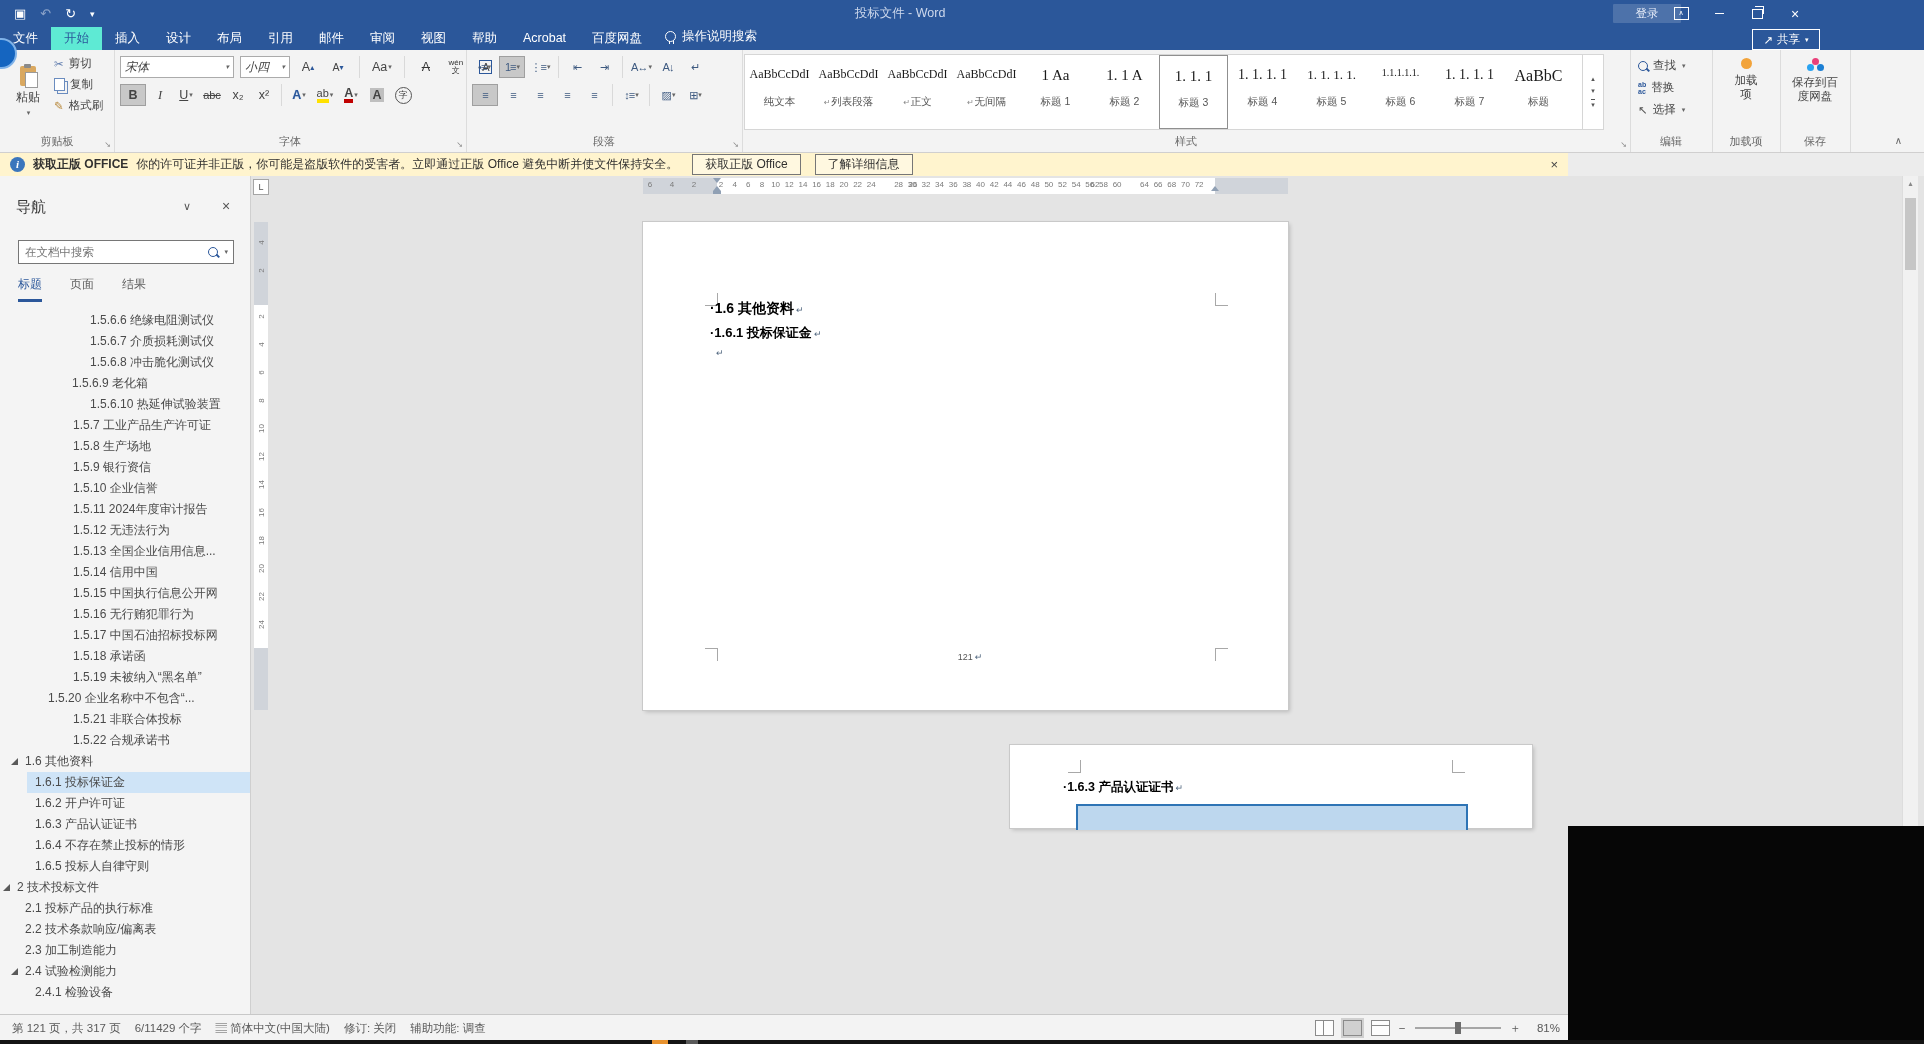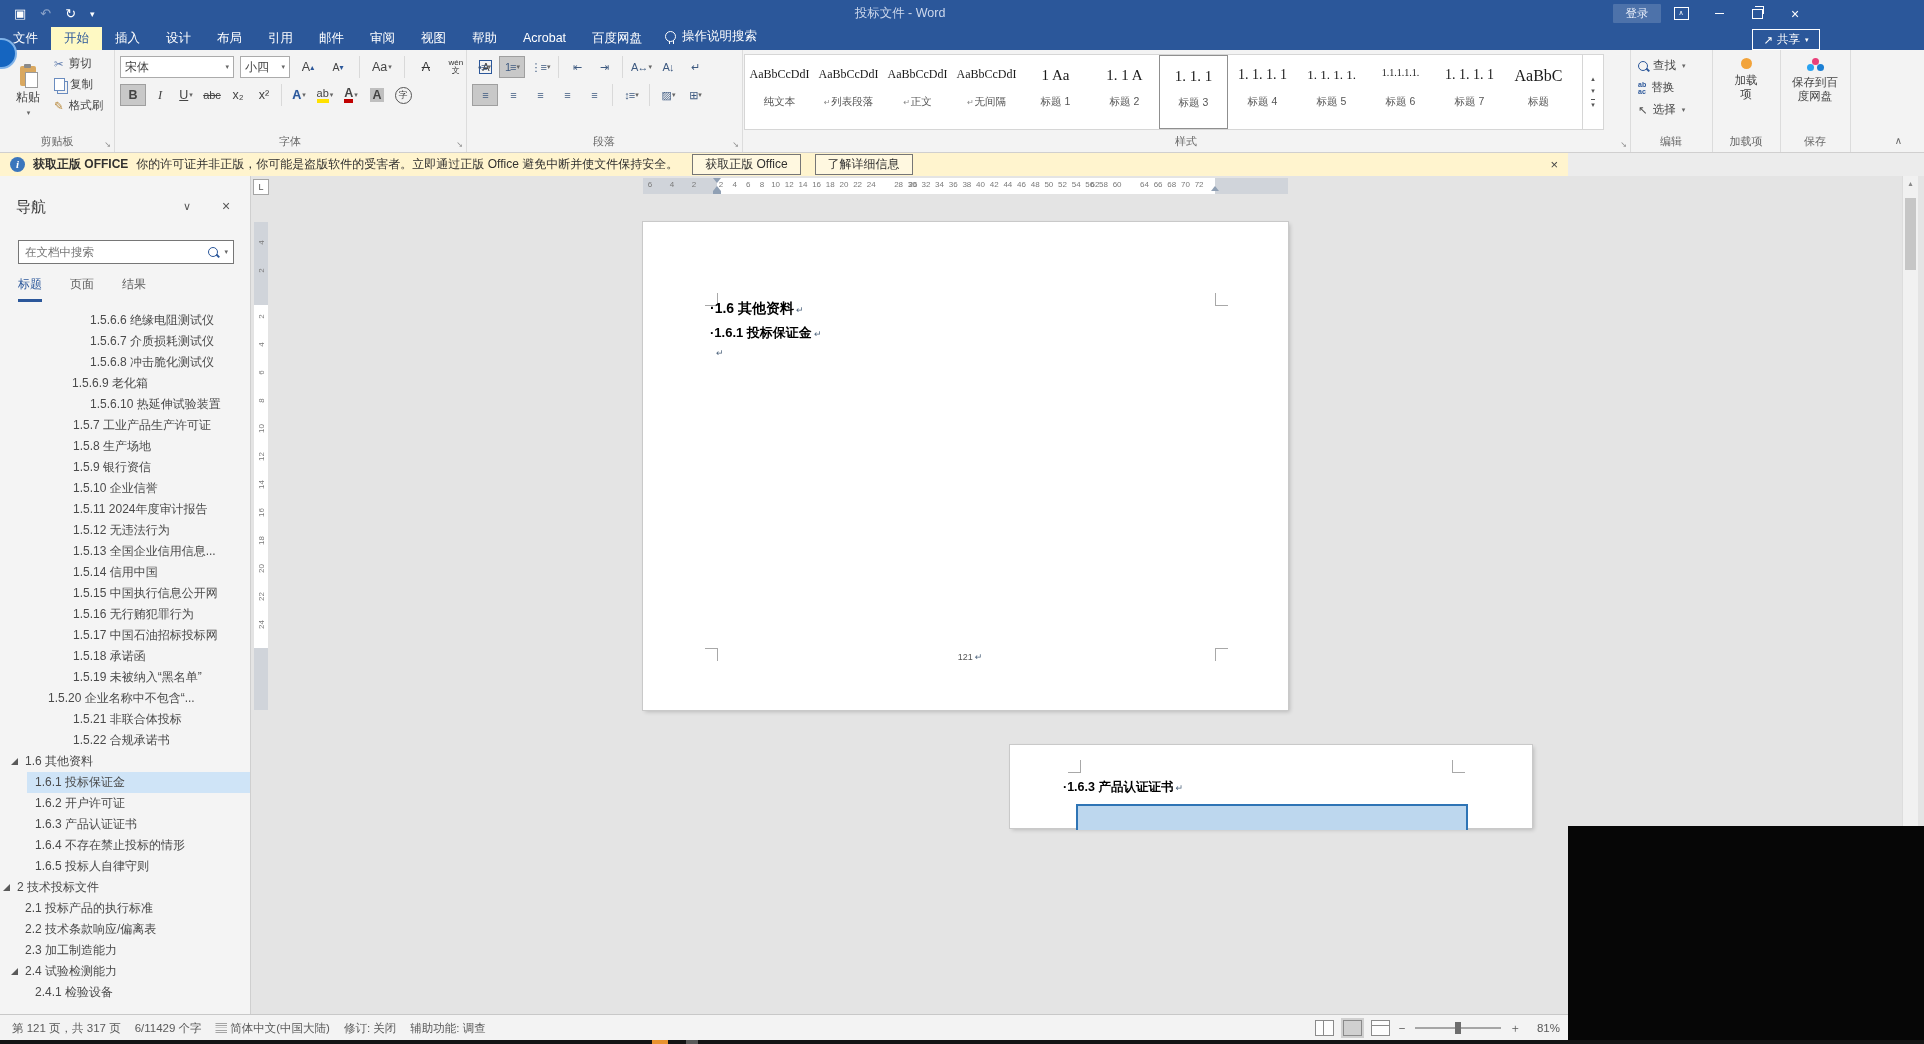--- a/index.html
+++ b/index.html
@@ -6,53 +6,53 @@
   .screen{position:relative;width:1924px;height:1044px;background:#e4e4e4;overflow:hidden;
           font-family:"Liberation Sans",sans-serif;-webkit-font-smoothing:antialiased;}
   .abs{position:absolute;}
 
   
   .titlebar{position:absolute;left:0;top:0;width:1924px;height:27px;background:#2b579a;z-index:30;}
   .qat{position:absolute;left:14px;top:0;height:27px;display:flex;align-items:center;gap:14px;color:#fff;font-size:13px;}
   .qat .dim{color:#8ba3c9;}
   .qat .tiny{font-size:9px;}
   .apptitle{position:absolute;left:790px;top:0;width:220px;height:27px;line-height:27px;text-align:center;color:#cdd8ec;font-size:12.5px;}
-  .signin{position:absolute;left:1613px;top:4px;width:48px;height:19px;line-height:19px;text-align:center;background:rgba(255,255,255,.16);color:#e8eefa;font-size:11.5px;border-radius:1px;}
+  .signin{position:absolute;left:1613px;top:4px;width:68px;height:19px;line-height:19px;text-align:center;background:rgba(255,255,255,.16);color:#e8eefa;font-size:11.5px;border-radius:1px;}
   .wc{position:absolute;top:0;width:36px;height:27px;display:flex;align-items:center;justify-content:center;color:#fff;}
   .wc-opts{left:1663px;} .wc-min{left:1701px;} .wc-rest{left:1739px;} .wc-close{left:1777px;font-size:14px;}
   .ic-box{width:13px;height:11px;border:1px solid #fff;font-size:7px;line-height:10px;text-align:center;color:#fff;}
   .ic-min{width:9px;height:1px;background:#fff;}
   .ic-rest{position:relative;width:9px;height:8px;border:1px solid #fff;}
   .ic-rest::before{content:"";position:absolute;left:2px;top:-4px;width:8px;height:7px;border:1px solid #fff;border-left:none;border-bottom:none;}
   .bluecircle{position:absolute;left:-14px;top:38px;width:27px;height:27px;border-radius:50%;background:#1565c0;border:2px solid #7fb2e8;z-index:40;}
 
   
   .tabrow{position:absolute;left:0;top:27px;width:1924px;height:23px;background:#2b579a;z-index:29;white-space:nowrap;}
   .tab{display:inline-block;padding:0 13px;line-height:23px;font-size:12.5px;color:#fff;}
-  .tab.active{background:#fef9c3;color:#2b579a;}
+  .tab.active{background:#5eead4;color:#2b579a;}
   .tellme{display:inline-flex;align-items:center;gap:6px;color:#fff;font-size:12.5px;margin-left:10px;}
   .bulb{width:9px;height:9px;border:1px solid #fff;border-radius:50%;position:relative;}
   .bulb::after{content:"";position:absolute;left:3px;top:9px;width:3px;height:3px;border-left:1px solid #fff;border-right:1px solid #fff;}
   .share{position:absolute;left:1752px;top:2px;width:66px;height:19px;border:1px solid #fff;color:#fff;font-size:11.5px;display:flex;align-items:center;justify-content:center;gap:4px;}
 
   
   .ribbon{position:absolute;left:0;top:50px;width:1924px;height:102px;background:#f3f3f3;border-bottom:1px solid #d0cfcf;z-index:28;color:#444;}
   .grp{position:absolute;top:0;height:102px;border-right:1px solid #dcdcdc;}
   .grplabel{position:absolute;bottom:3px;left:0;right:0;text-align:center;font-size:11px;color:#696969;}
   .launcher{position:absolute;bottom:3px;right:3px;font-size:8px;color:#8a8a8a;}
   .g-clip{left:0;width:114px;} .g-font{left:114px;width:352px;} .g-para{left:466px;width:276px;}
   .g-sty{left:742px;width:888px;} .g-edit{left:1630px;width:82px;} .g-add{left:1712px;width:68px;} .g-baidu{left:1780px;width:70px;}
   .pastebtn{position:absolute;left:6px;top:4px;width:44px;height:74px;display:flex;flex-direction:column;align-items:center;justify-content:center;gap:3px;font-size:12px;}
   .clipicon{position:relative;width:16px;height:20px;background:#d9a860;border-radius:2px;}
   .clipicon::before{content:"";position:absolute;right:-2px;bottom:-2px;width:11px;height:14px;background:#fff;border:1px solid #9a9a9a;}
   .clipicon::after{content:"";position:absolute;left:4px;top:-2px;width:7px;height:4px;background:#8a8a8a;border-radius:1px;}
   .cliprows{position:absolute;left:54px;top:6px;display:flex;flex-direction:column;gap:6px;font-size:11.5px;}
   .cliprows .r{display:flex;align-items:center;gap:5px;white-space:nowrap;}
   .ic-copy{width:9px;height:11px;border:1px solid #6a8cbf;background:#fff;box-shadow:3px 3px 0 -1px #f3f3f3,3px 3px 0 0 #6a8cbf;}
-  .combo{display:inline-flex;align-items:center;justify-content:space-between;background:#fff;border:1px solid #ababab;height:20px;font-size:12px;padding:0 4px;}
+  .combo{display:inline-flex;align-items:center;justify-content:space-between;background:#fff;border:1px solid #ababab;height:20px;font-size:12px;padding:0 4px;font-style:italic;}
   .fr1{position:absolute;left:6px;top:6px;display:flex;align-items:center;gap:6px;}
   .fr2{position:absolute;left:6px;top:34px;display:flex;align-items:center;gap:2px;}
   .fbtn{min-width:18px;height:20px;display:inline-flex;align-items:center;justify-content:center;font-size:12.5px;padding:0 3px;}
   .fbtn.on{background:#c8c8c8;border:1px solid #9f9f9f;}
   .dd{font-size:7px;color:#666;margin-left:1px;}
   .sep{width:1px;height:22px;background:#d9d9d9;margin:0 3px;}
   .gb{font-weight:bold;} .gi{font-style:italic;font-family:"Liberation Serif",serif;} .gu{text-decoration:underline;}
   .gs{text-decoration:line-through;font-size:11px;}
   .fx{color:#2b579a;font-weight:bold;text-shadow:0 0 1px #9cb7dd;}
   .hl{border-bottom:4px solid #ffe100;line-height:11px;font-size:11px;}

